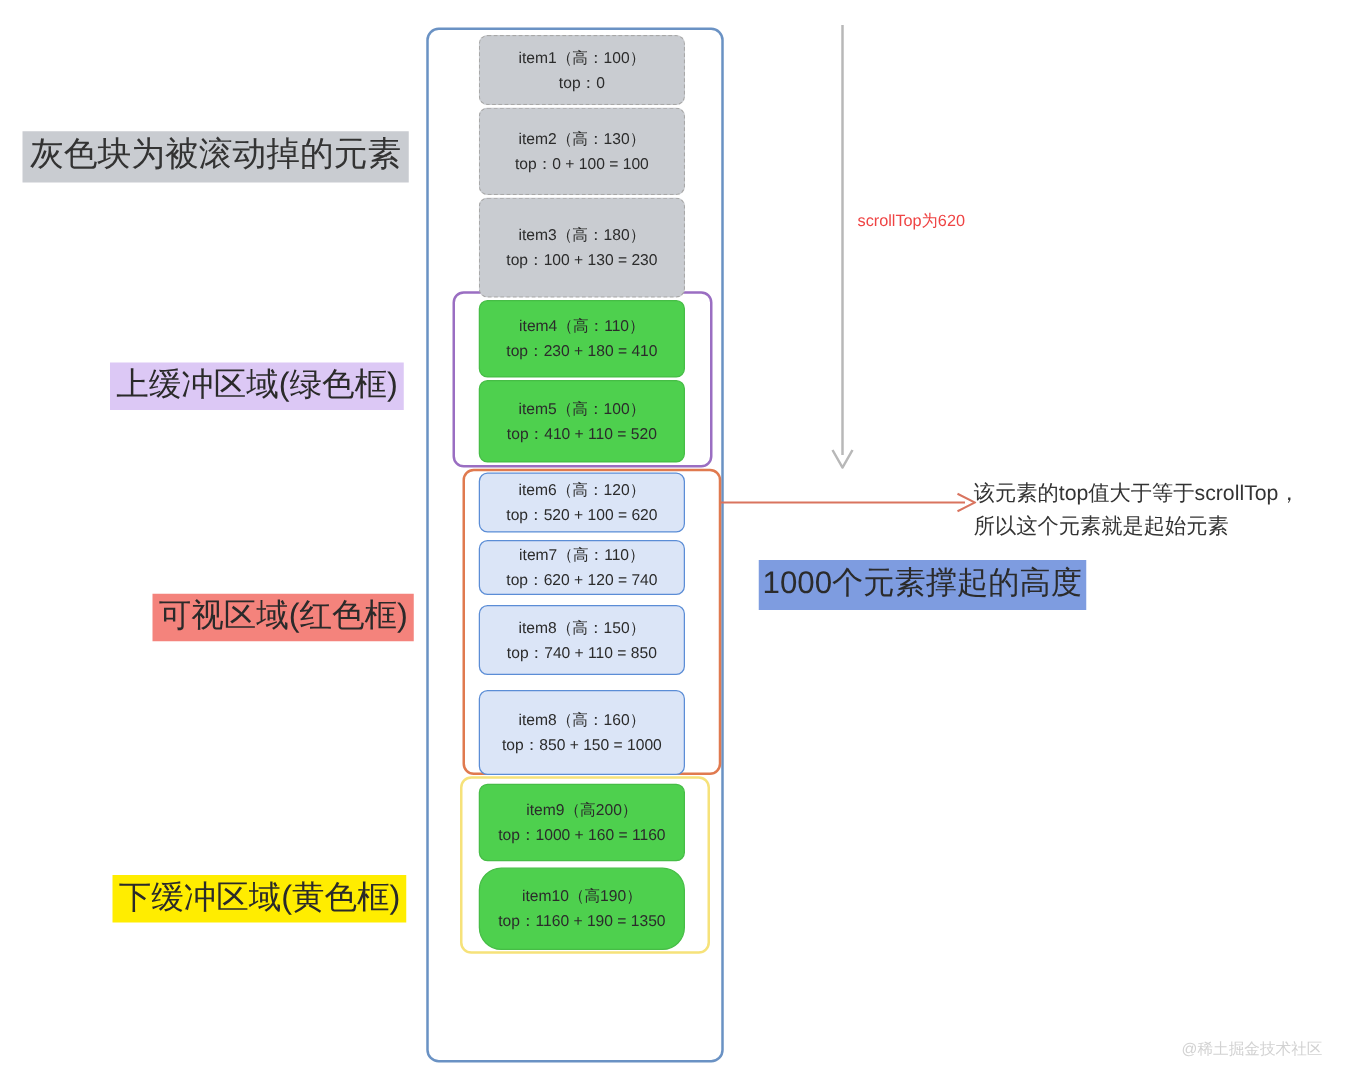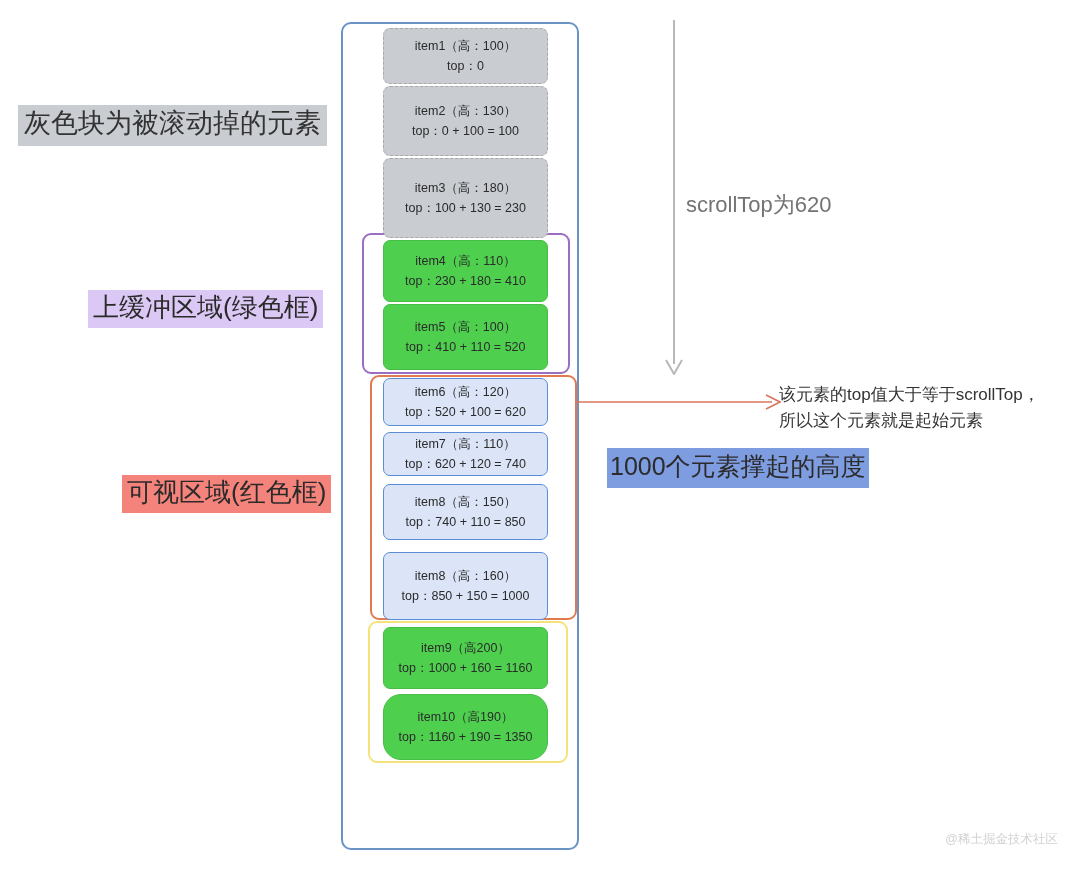--- a/index.html
+++ b/index.html
@@ -79,24 +79,23 @@
 
   
   #scroll-arrow {
     position:absolute;
     left:660px; top:20px;
     width:28px; height:355px;
   }
   #scrolltop-label {
     position:absolute;
     left:686px; top:168px;
-    font-size:22px;
-    color:#737373;
-    white-space:nowrap;
-    margin-top:22px;
+    font-size:13px;
+    color:#ef4444;
+    white-space:nowrap;
   }
   #start-arrow {
     position:absolute;
     left:576px; top:388px;
     width:205px; height:28px;
   }
   #start-note {
     position:absolute;
     left:779px; top:382px;
     font-size:17px;
@@ -130,20 +129,21 @@
 <body>
 
 <div id="stage">
 
   <div class="left-label lbl-gray">灰色块为被滚动掉的元素</div>
 
   <div class="left-label lbl-green">上缓冲区域(绿色框)</div>
 
   <div class="left-label lbl-red">可视区域(红色框)</div>
 
+  <div class="left-label lbl-yellow">下缓冲区域(黄色框)</div>
 
   <div id="blue-container"></div>
 
   <div class="region" id="region-top-buffer"></div>
   <div class="region" id="region-visible"></div>
   <div class="region" id="region-bottom-buffer"></div>
 
   <div id="items-layer">
       <div class="item gray" style="top: 28px; height: 56px;">
         <div class="l1">item1（高：100）</div>

